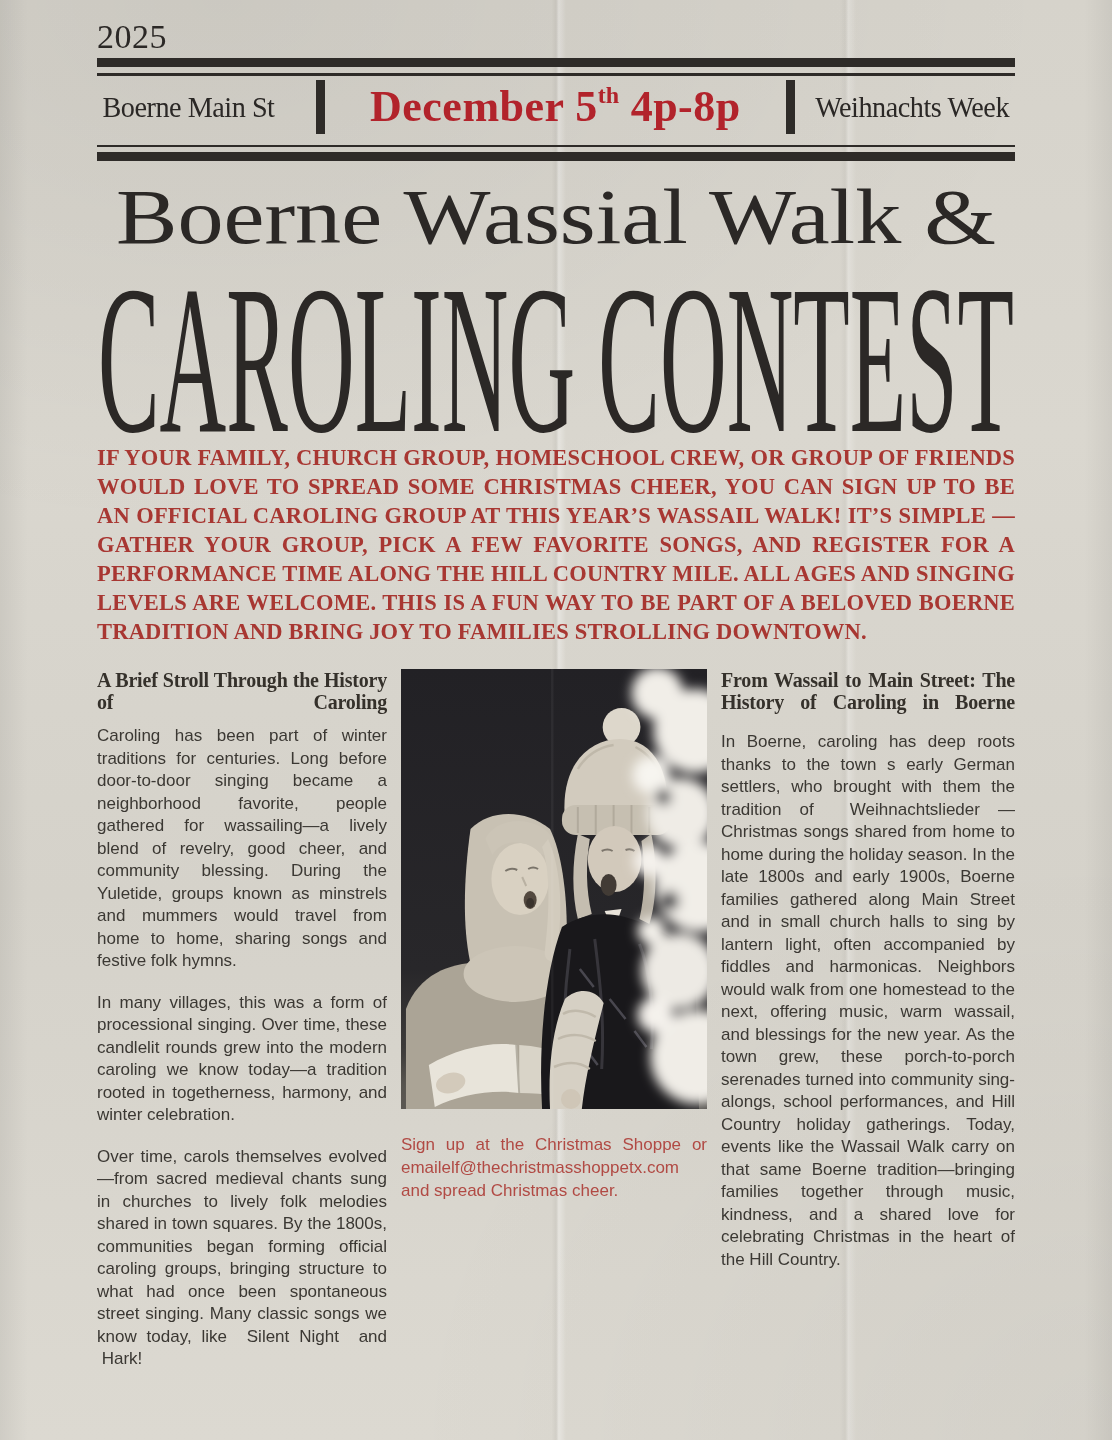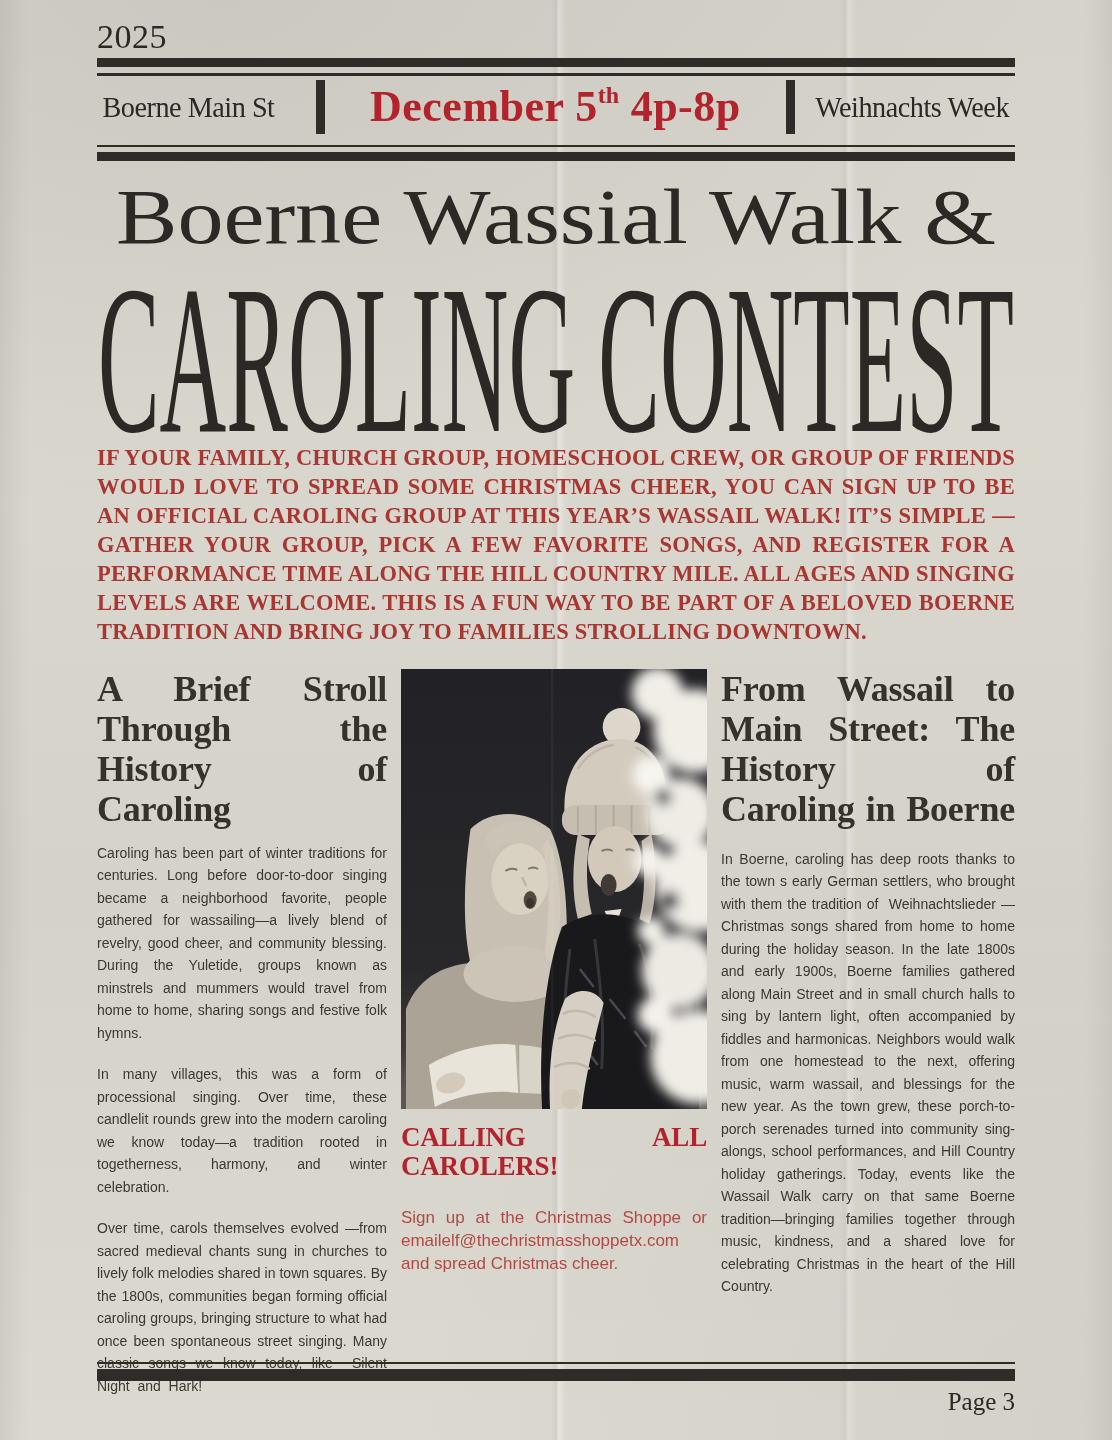--- a/index.html
+++ b/index.html
@@ -41,29 +41,29 @@
     letter-spacing:.2px;
   }
   .cols{
     display:grid;
     grid-template-columns:290px 306px 294px;
     column-gap:14px;
     margin-top:15px;
   }
   h2{
     margin:0;
-    font-size:36px;line-height:1.12;
+    font-size:20px;line-height:1.12;
     letter-spacing:-.2px;
     color:#35312b;
     text-align:justify;
     text-align-last:justify;
   }
   .bodytext{
     font-family:"Liberation Sans","DejaVu Sans",sans-serif;
-    font-size:14px;line-height:22.5px;
+    font-size:17px;line-height:22.5px;
     color:#3b3833;
     text-align:justify;
     margin:0 0 0 0;
   }
   .col-left h2{margin-bottom:12px;}
   .col-left .bodytext{margin-bottom:19px;}
   .col-left .bodytext:last-child{margin-bottom:0;}
   .photo{
     width:100%;height:440px;
     display:block;
@@ -205,30 +205,24 @@
             <circle cx="280" cy="302" r="38" fill="#edeae4"></circle>
             <circle cx="252" cy="262" r="14" fill="#f2efe9"></circle>
             <circle cx="298" cy="388" r="47" fill="#f0ede7"></circle>
             <circle cx="256" cy="346" r="18" fill="#f4f1ec"></circle>
             <circle cx="270" cy="232" r="10" fill="#35343a"></circle>
             <circle cx="264" cy="128" r="8" fill="#35343a"></circle>
           </g>
           <rect x="151" y="0" width="2.5" height="440" fill="#ffffff" opacity=".05"></rect>
         </svg>
 
-        <div class="calling">CALLING ALL CAROLERS!</div>
         <p class="cta">Sign up at the Christmas Shoppe or emailelf@thechristmasshoppetx.com and spread Christmas cheer.</p>
       </div>
 
       <div class="col-right">
         <h2>From Wassail to Main Street: The History of Caroling in Boerne</h2>
         <p class="bodytext">In Boerne, caroling has deep roots thanks to the town s early German settlers, who brought with them the tradition of &nbsp;Weihnachtslieder&nbsp;— Christmas songs shared from home to home during the holiday season. In the late 1800s and early 1900s, Boerne families gathered along Main Street and in small church halls to sing by lantern light, often accompanied by fiddles and harmonicas. Neighbors would walk from one homestead to the next, offering music, warm wassail, and blessings for the new year. As the town grew, these porch-to-porch serenades turned into community sing-alongs, school performances, and Hill Country holiday gatherings. Today, events like the Wassail Walk carry on that same Boerne tradition—bringing families together through music, kindness, and a shared love for celebrating Christmas in the heart of the Hill Country.</p>
       </div>
 
     </div>
   </div>
 
-  <div class="footer">
-    <div class="rule-thin"></div>
-    <div class="rule-heavy"></div>
-    <div class="pageno">Page 3</div>
-  </div>
 </div>
 
 </body></html>

